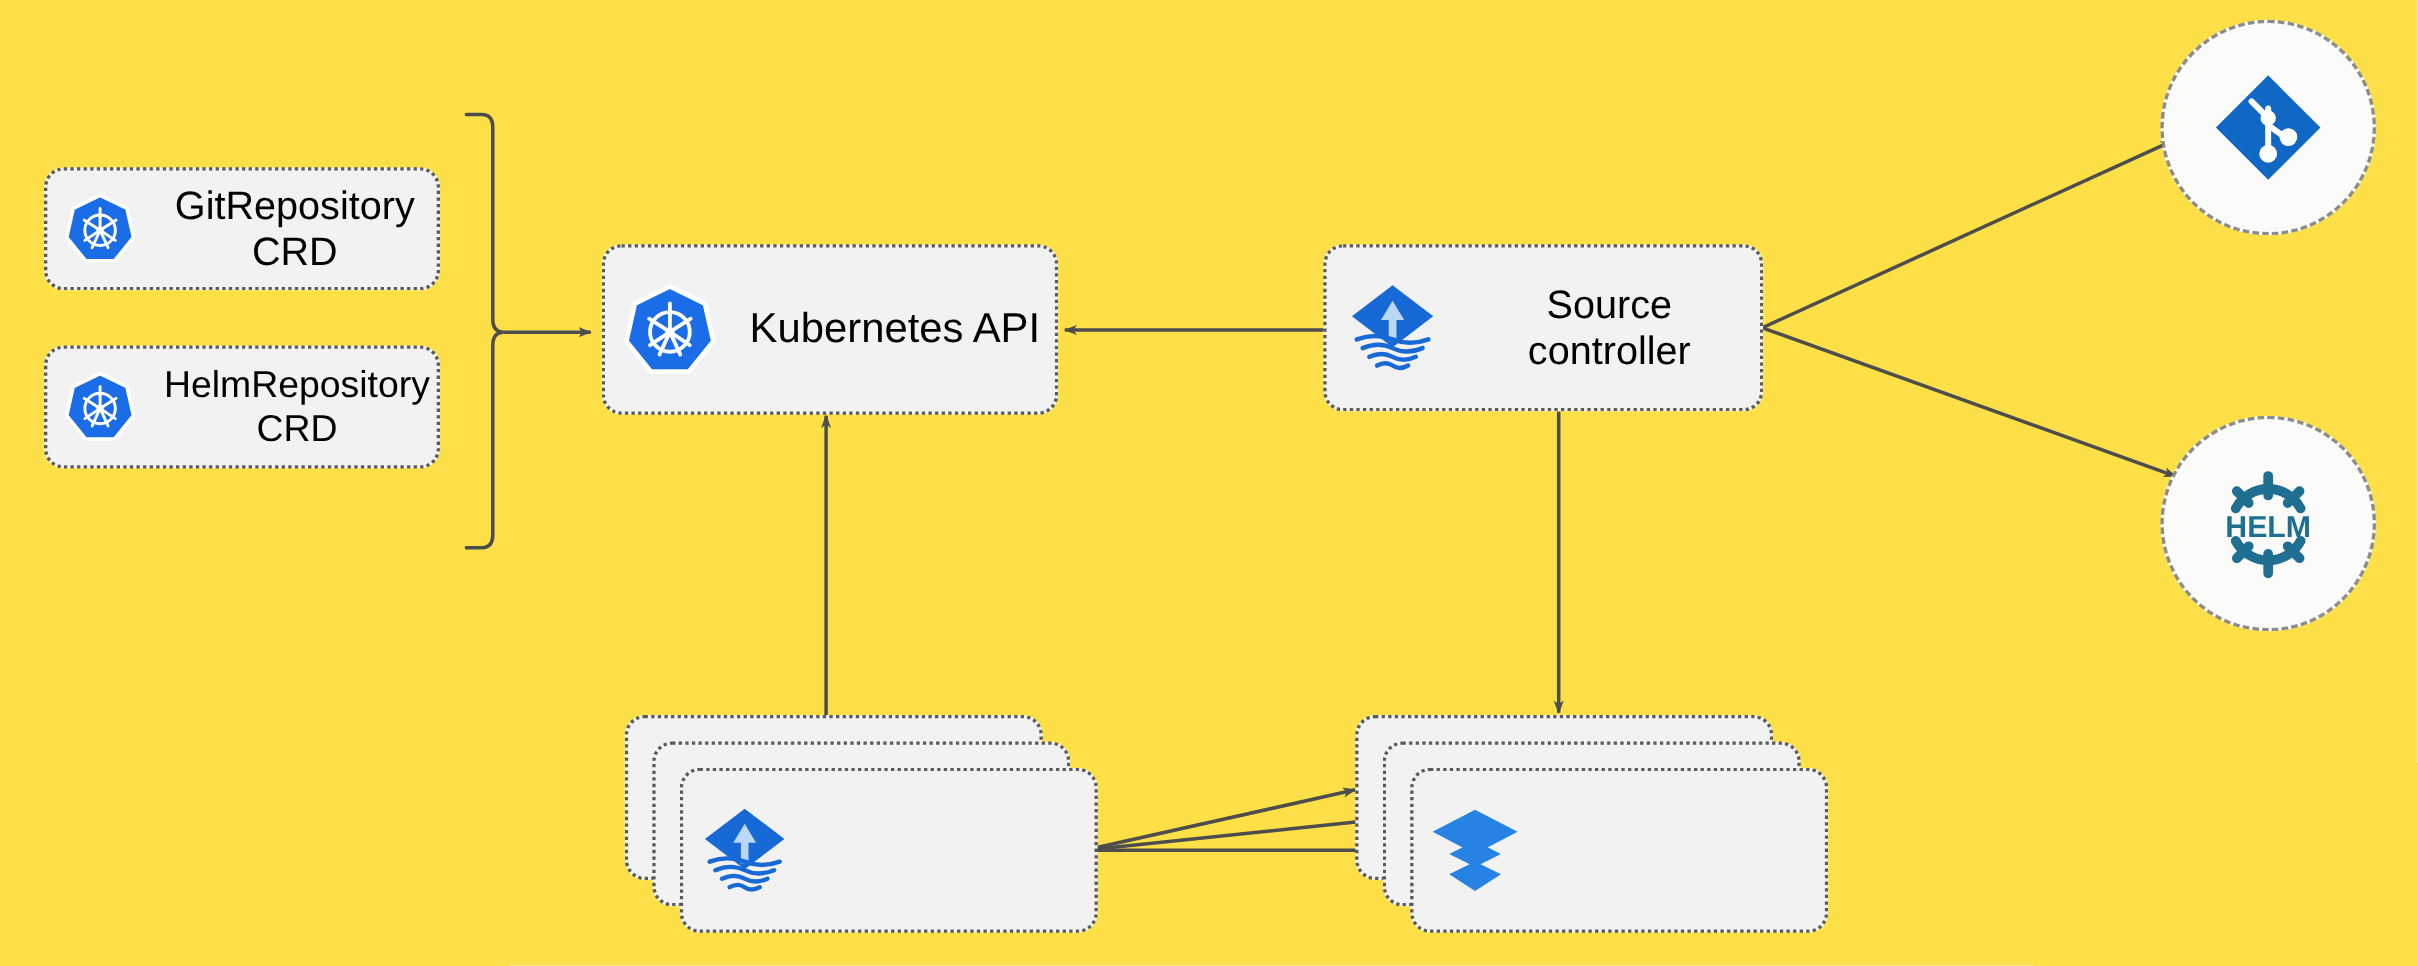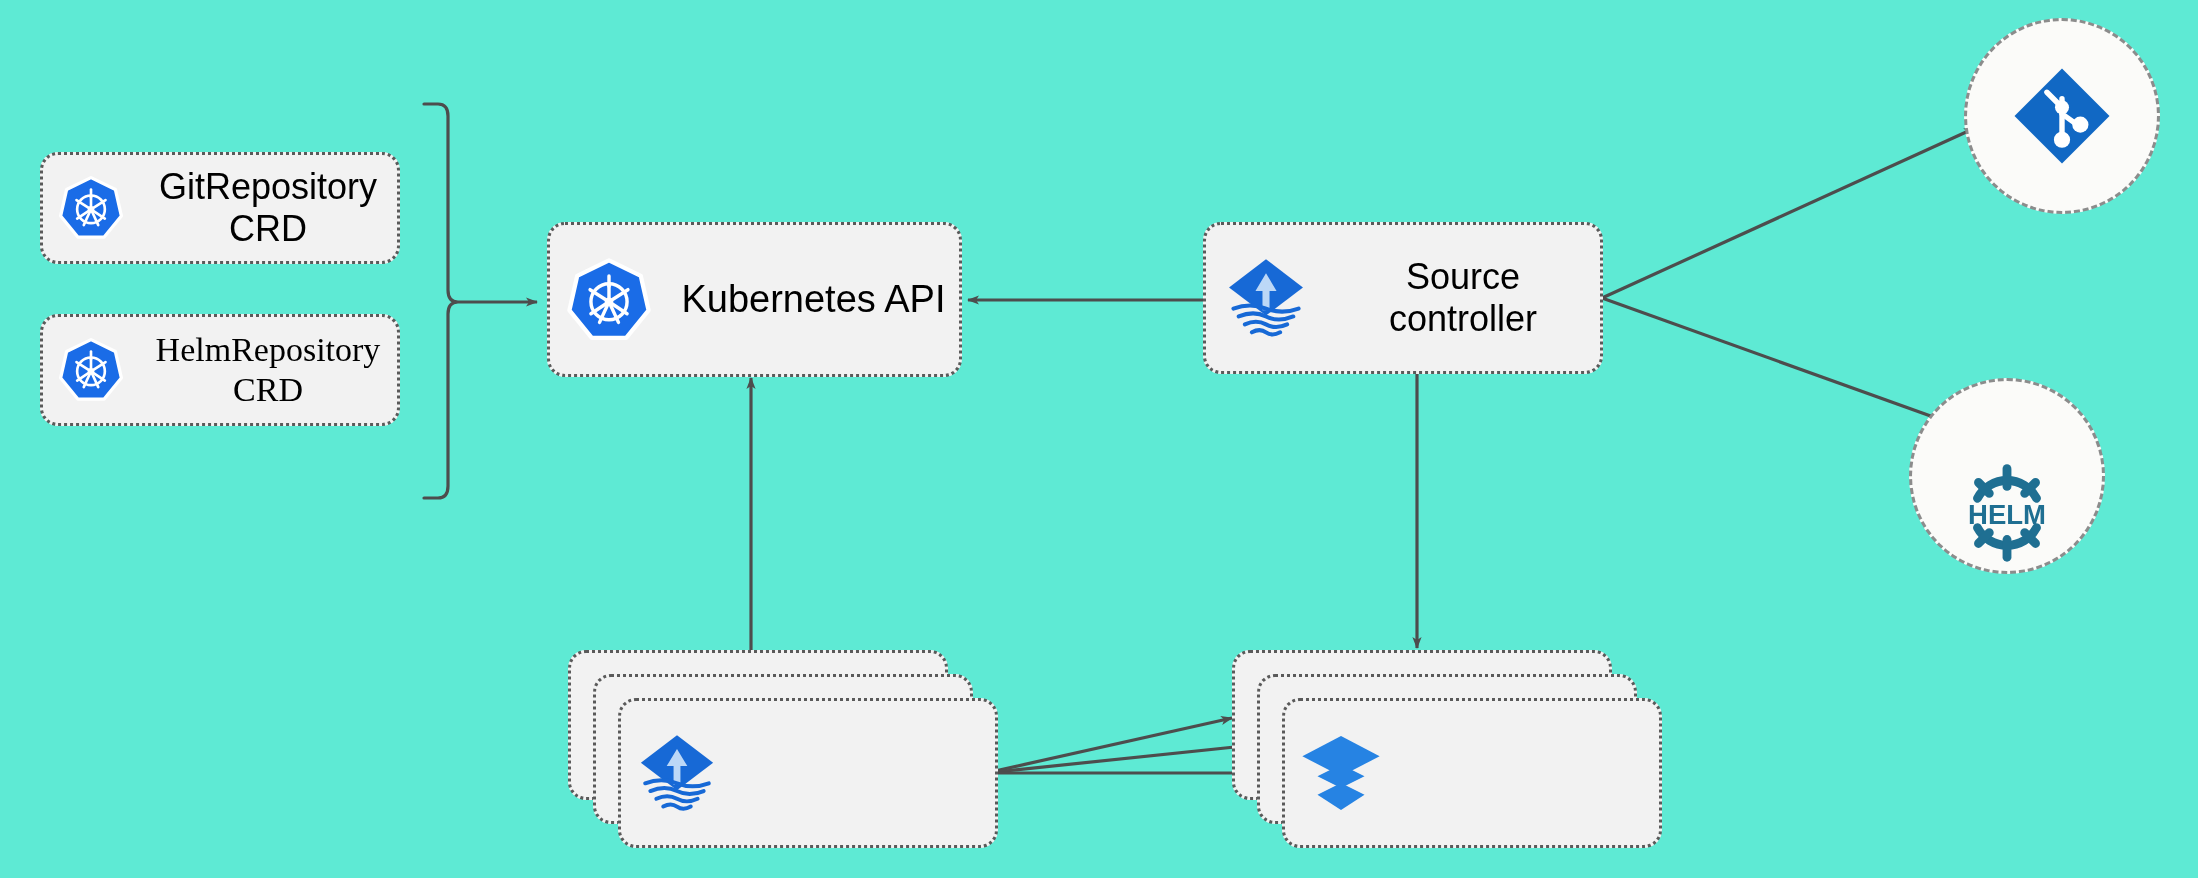--- a/index.html
+++ b/index.html
@@ -7,21 +7,21 @@
     padding: 0;
     background: #ffffff;
   }
   body {
     font-family: "Liberation Sans", sans-serif;
   }
   #canvas {
     position: relative;
     width: 2198px;
     height: 878px;
-    background: #5eead4;
+    background: #fde047;
     overflow: hidden;
   }
   .node {
     position: absolute;
     box-sizing: border-box;
     background: #f2f2f2;
     border: 3px dotted #5a5a5a;
     border-radius: 18px;
     display: flex;
     align-items: center;
@@ -120,21 +120,21 @@
           <line x1="50" y1="52" x2="29" y2="66"></line>
           <line x1="50" y1="52" x2="28" y2="38"></line>
         </g>
         <circle cx="50" cy="52" r="5" fill="#ffffff"></circle>
       </svg>
     </span>
     <span class="node-label">GitRepository
 CRD</span>
   </div>
 
-  <div class="node" style="left:40px; top:314px; width:360px; height:112px;font-family:Liberation Serif, serif;">
+  <div class="node" style="left:40px; top:314px; width:360px; height:112px;">
     <span class="node-icon" style="width:96px;">
       <svg width="66" height="66" viewBox="0 0 100 100" aria-hidden="true">
         <polygon points="50,4 87,22 96,62 70,94 30,94 4,62 13,22" fill="#1a6ce7" stroke="#ffffff" stroke-width="5" stroke-linejoin="round"></polygon>
         <g stroke="#ffffff" stroke-width="4" fill="none" stroke-linecap="round">
           <circle cx="50" cy="52" r="21"></circle>
           <line x1="50" y1="22" x2="50" y2="34"></line>
           <line x1="50" y1="31" x2="50" y2="52"></line>
           <line x1="50" y1="52" x2="72" y2="38"></line>
           <line x1="50" y1="52" x2="71" y2="66"></line>
           <line x1="50" y1="52" x2="61" y2="76"></line>
@@ -196,21 +196,21 @@
           <path d="M50,48 L64,58"></path>
           <line x1="36" y1="28" x2="52" y2="44"></line>
         </g>
         <circle cx="50" cy="72" r="7.5" fill="#ffffff"></circle>
         <circle cx="50" cy="42" r="6.5" fill="#ffffff"></circle>
         <circle cx="67" cy="58" r="7.5" fill="#ffffff"></circle>
       </svg>
     </span>
   </div>
 
-  <div class="circle-node" style="left:1909px; top:378px; width:196px; height:196px;align-items:flex-end;">
+  <div class="circle-node" style="left:1964px; top:378px; width:196px; height:196px;">
     <span class="node-icon">
       <svg width="118" height="118" viewBox="0 0 120 120" aria-hidden="true">
         <g stroke="#1f6f92" stroke-width="9" fill="none" stroke-linecap="round">
           <path d="M30,46 A34,34 0 0,1 90,46"></path>
           <path d="M30,76 A34,34 0 0,0 90,76"></path>
           <line x1="60" y1="16" x2="60" y2="34"></line>
           <line x1="60" y1="88" x2="60" y2="106"></line>
           <line x1="31" y1="30" x2="42" y2="41"></line>
           <line x1="89" y1="30" x2="78" y2="41"></line>
           <line x1="31" y1="92" x2="42" y2="81"></line>

